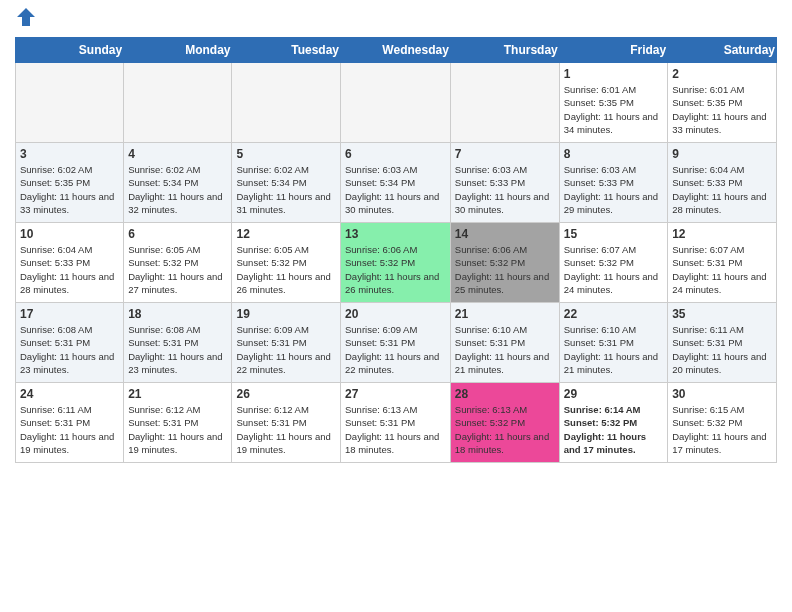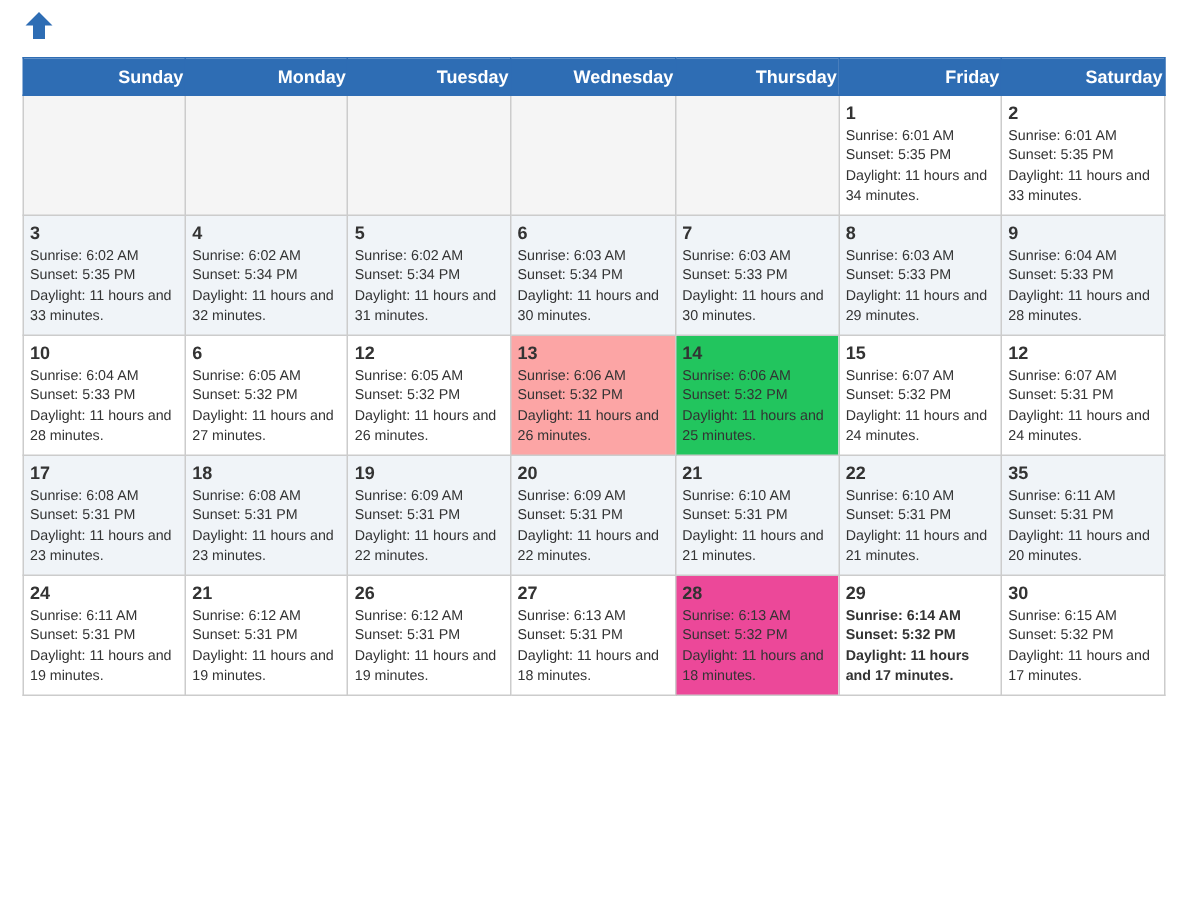--- a/index.html
+++ b/index.html
@@ -202,27 +202,27 @@
           <div class="day-info" style="white-space: pre-line;">Sunrise: 6:05 AM
 Sunset: 5:32 PM
 Daylight: 11 hours and 27 minutes.</div>
         </td>
         <td style="background: rgb(255, 255, 255);">
           <span class="day-num">12</span>
           <div class="day-info" style="white-space: pre-line;">Sunrise: 6:05 AM
 Sunset: 5:32 PM
 Daylight: 11 hours and 26 minutes.</div>
         </td>
-        <td style="background: #fca5a5;">
+        <td style="background: #86efac;">
           <span class="day-num">13</span>
           <div class="day-info" style="white-space: pre-line;">Sunrise: 6:06 AM
 Sunset: 5:32 PM
 Daylight: 11 hours and 26 minutes.</div>
         </td>
-        <td style="background: #22c55e;">
+        <td style="background: #a3a3a3;">
           <span class="day-num">14</span>
           <div class="day-info" style="white-space: pre-line;">Sunrise: 6:06 AM
 Sunset: 5:32 PM
 Daylight: 11 hours and 25 minutes.</div>
         </td>
         <td style="background: rgb(255, 255, 255);">
           <span class="day-num">15</span>
           <div class="day-info" style="white-space: pre-line;">Sunrise: 6:07 AM
 Sunset: 5:32 PM
 Daylight: 11 hours and 24 minutes.</div>

